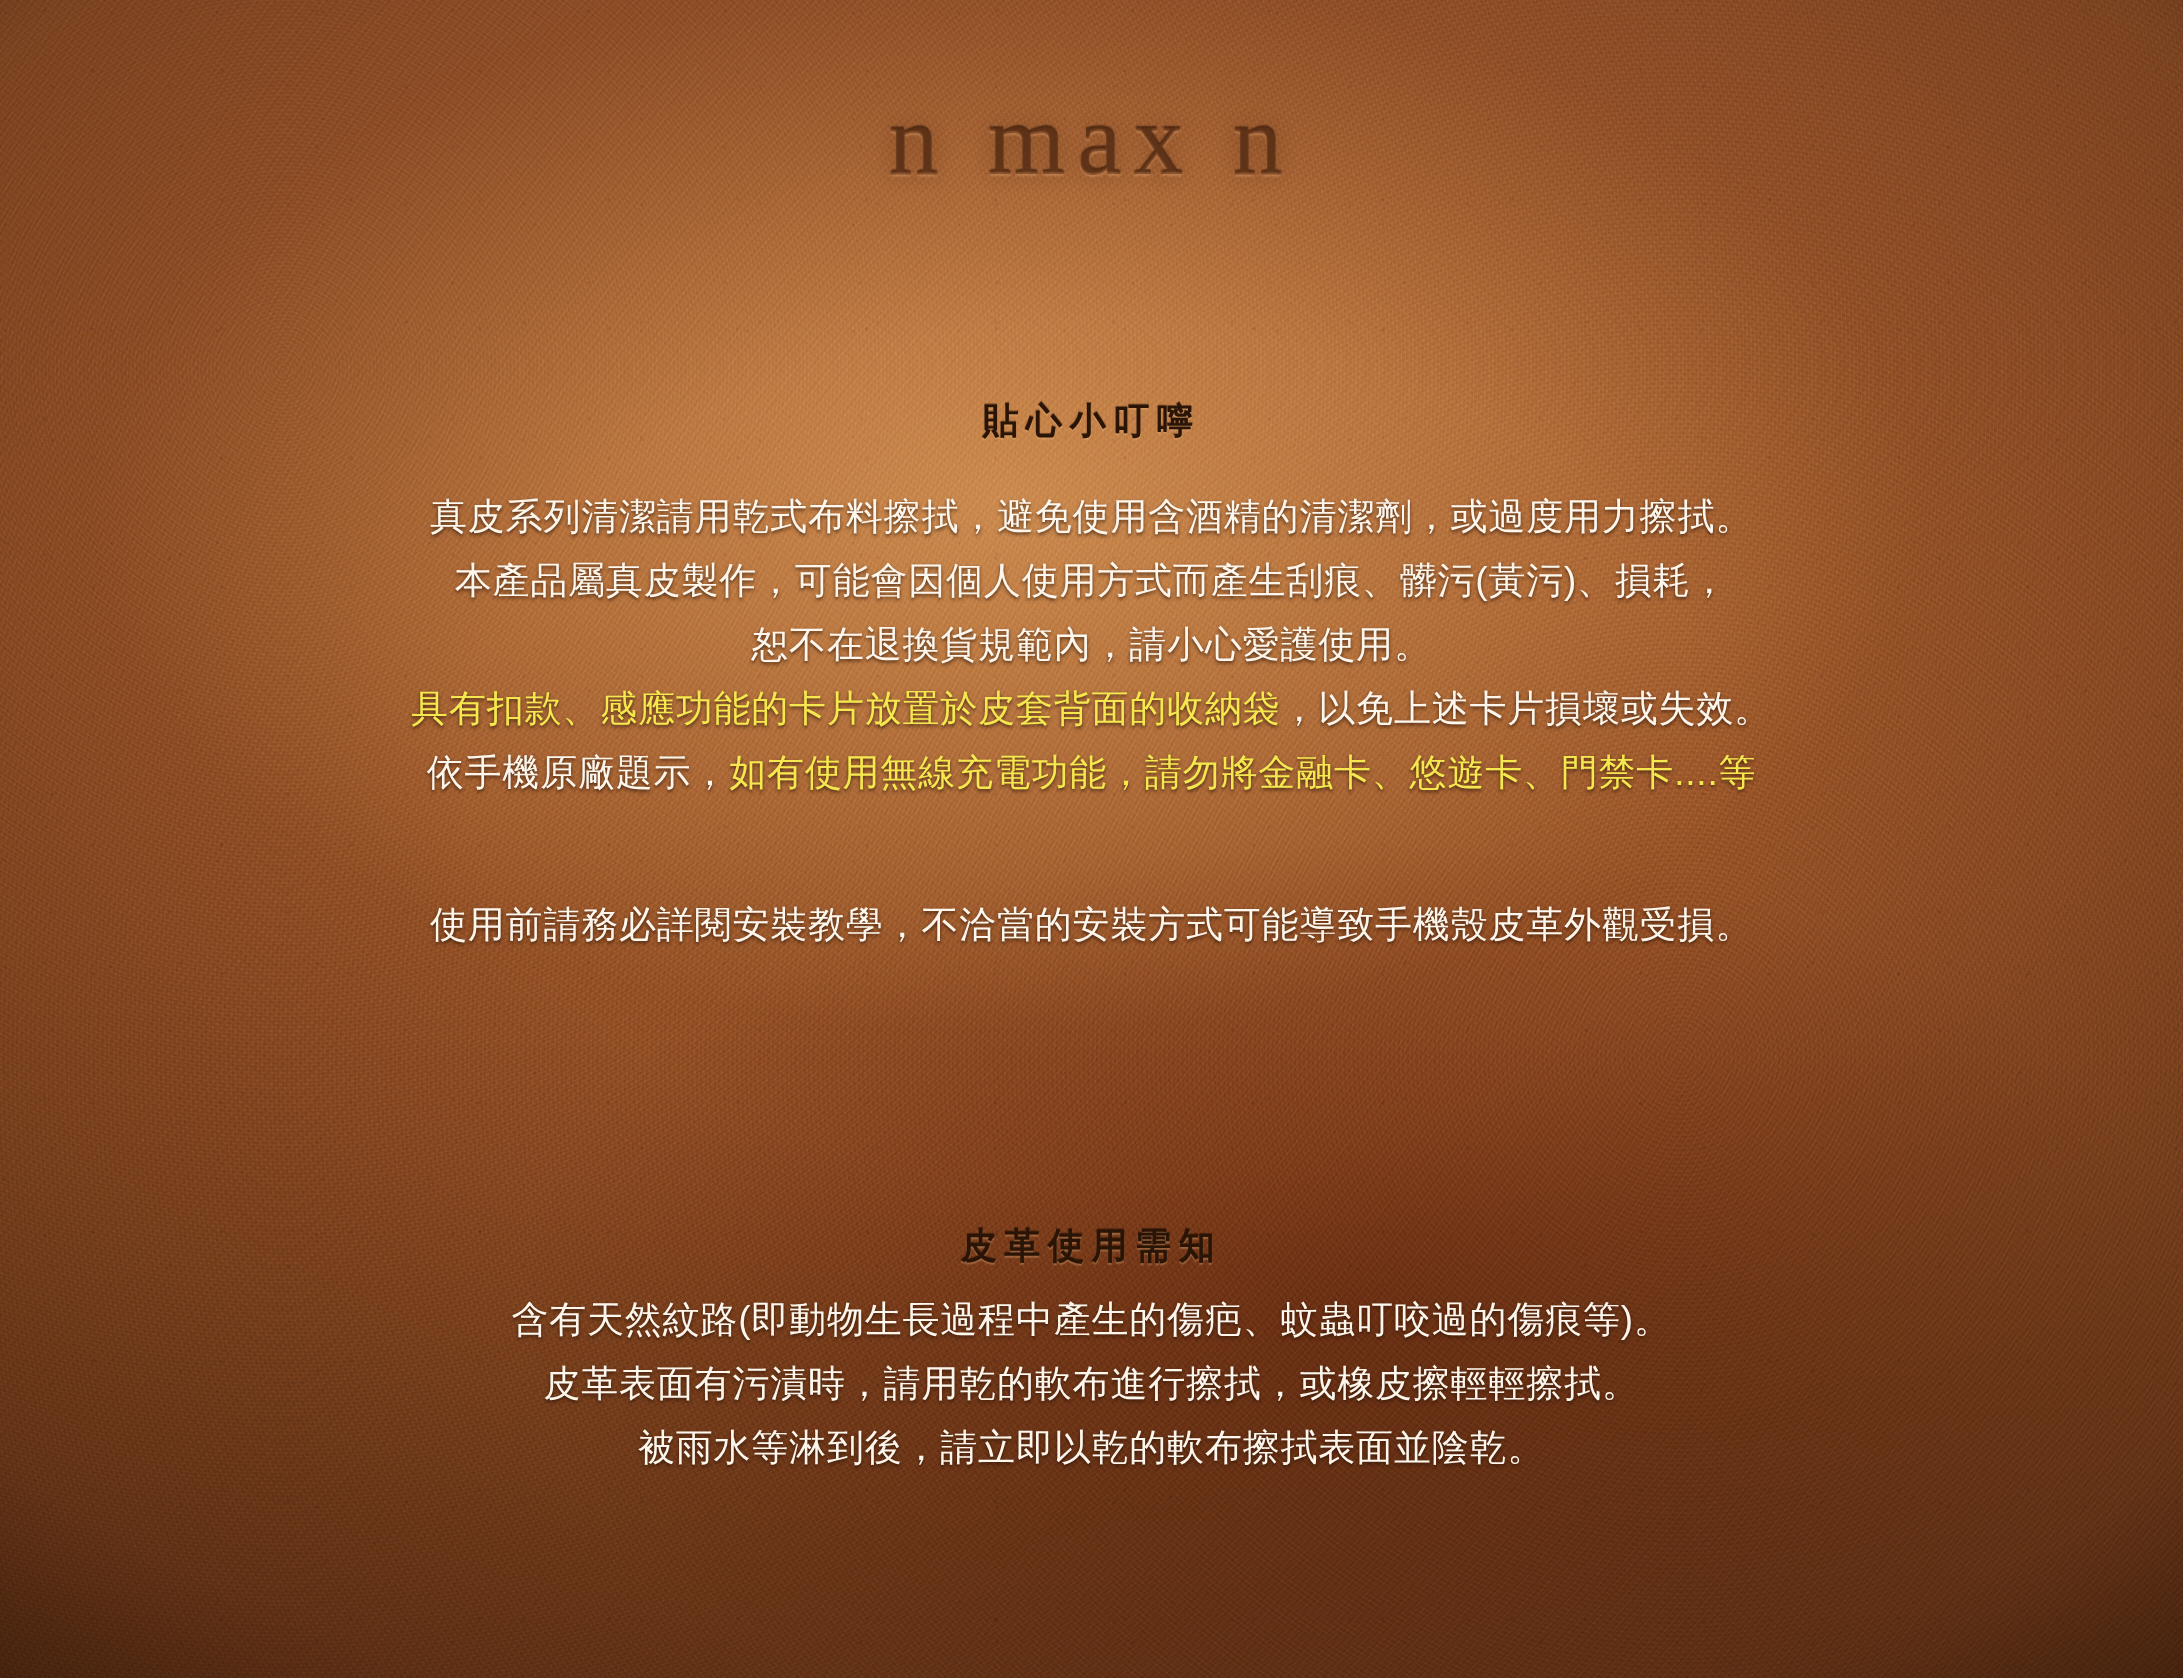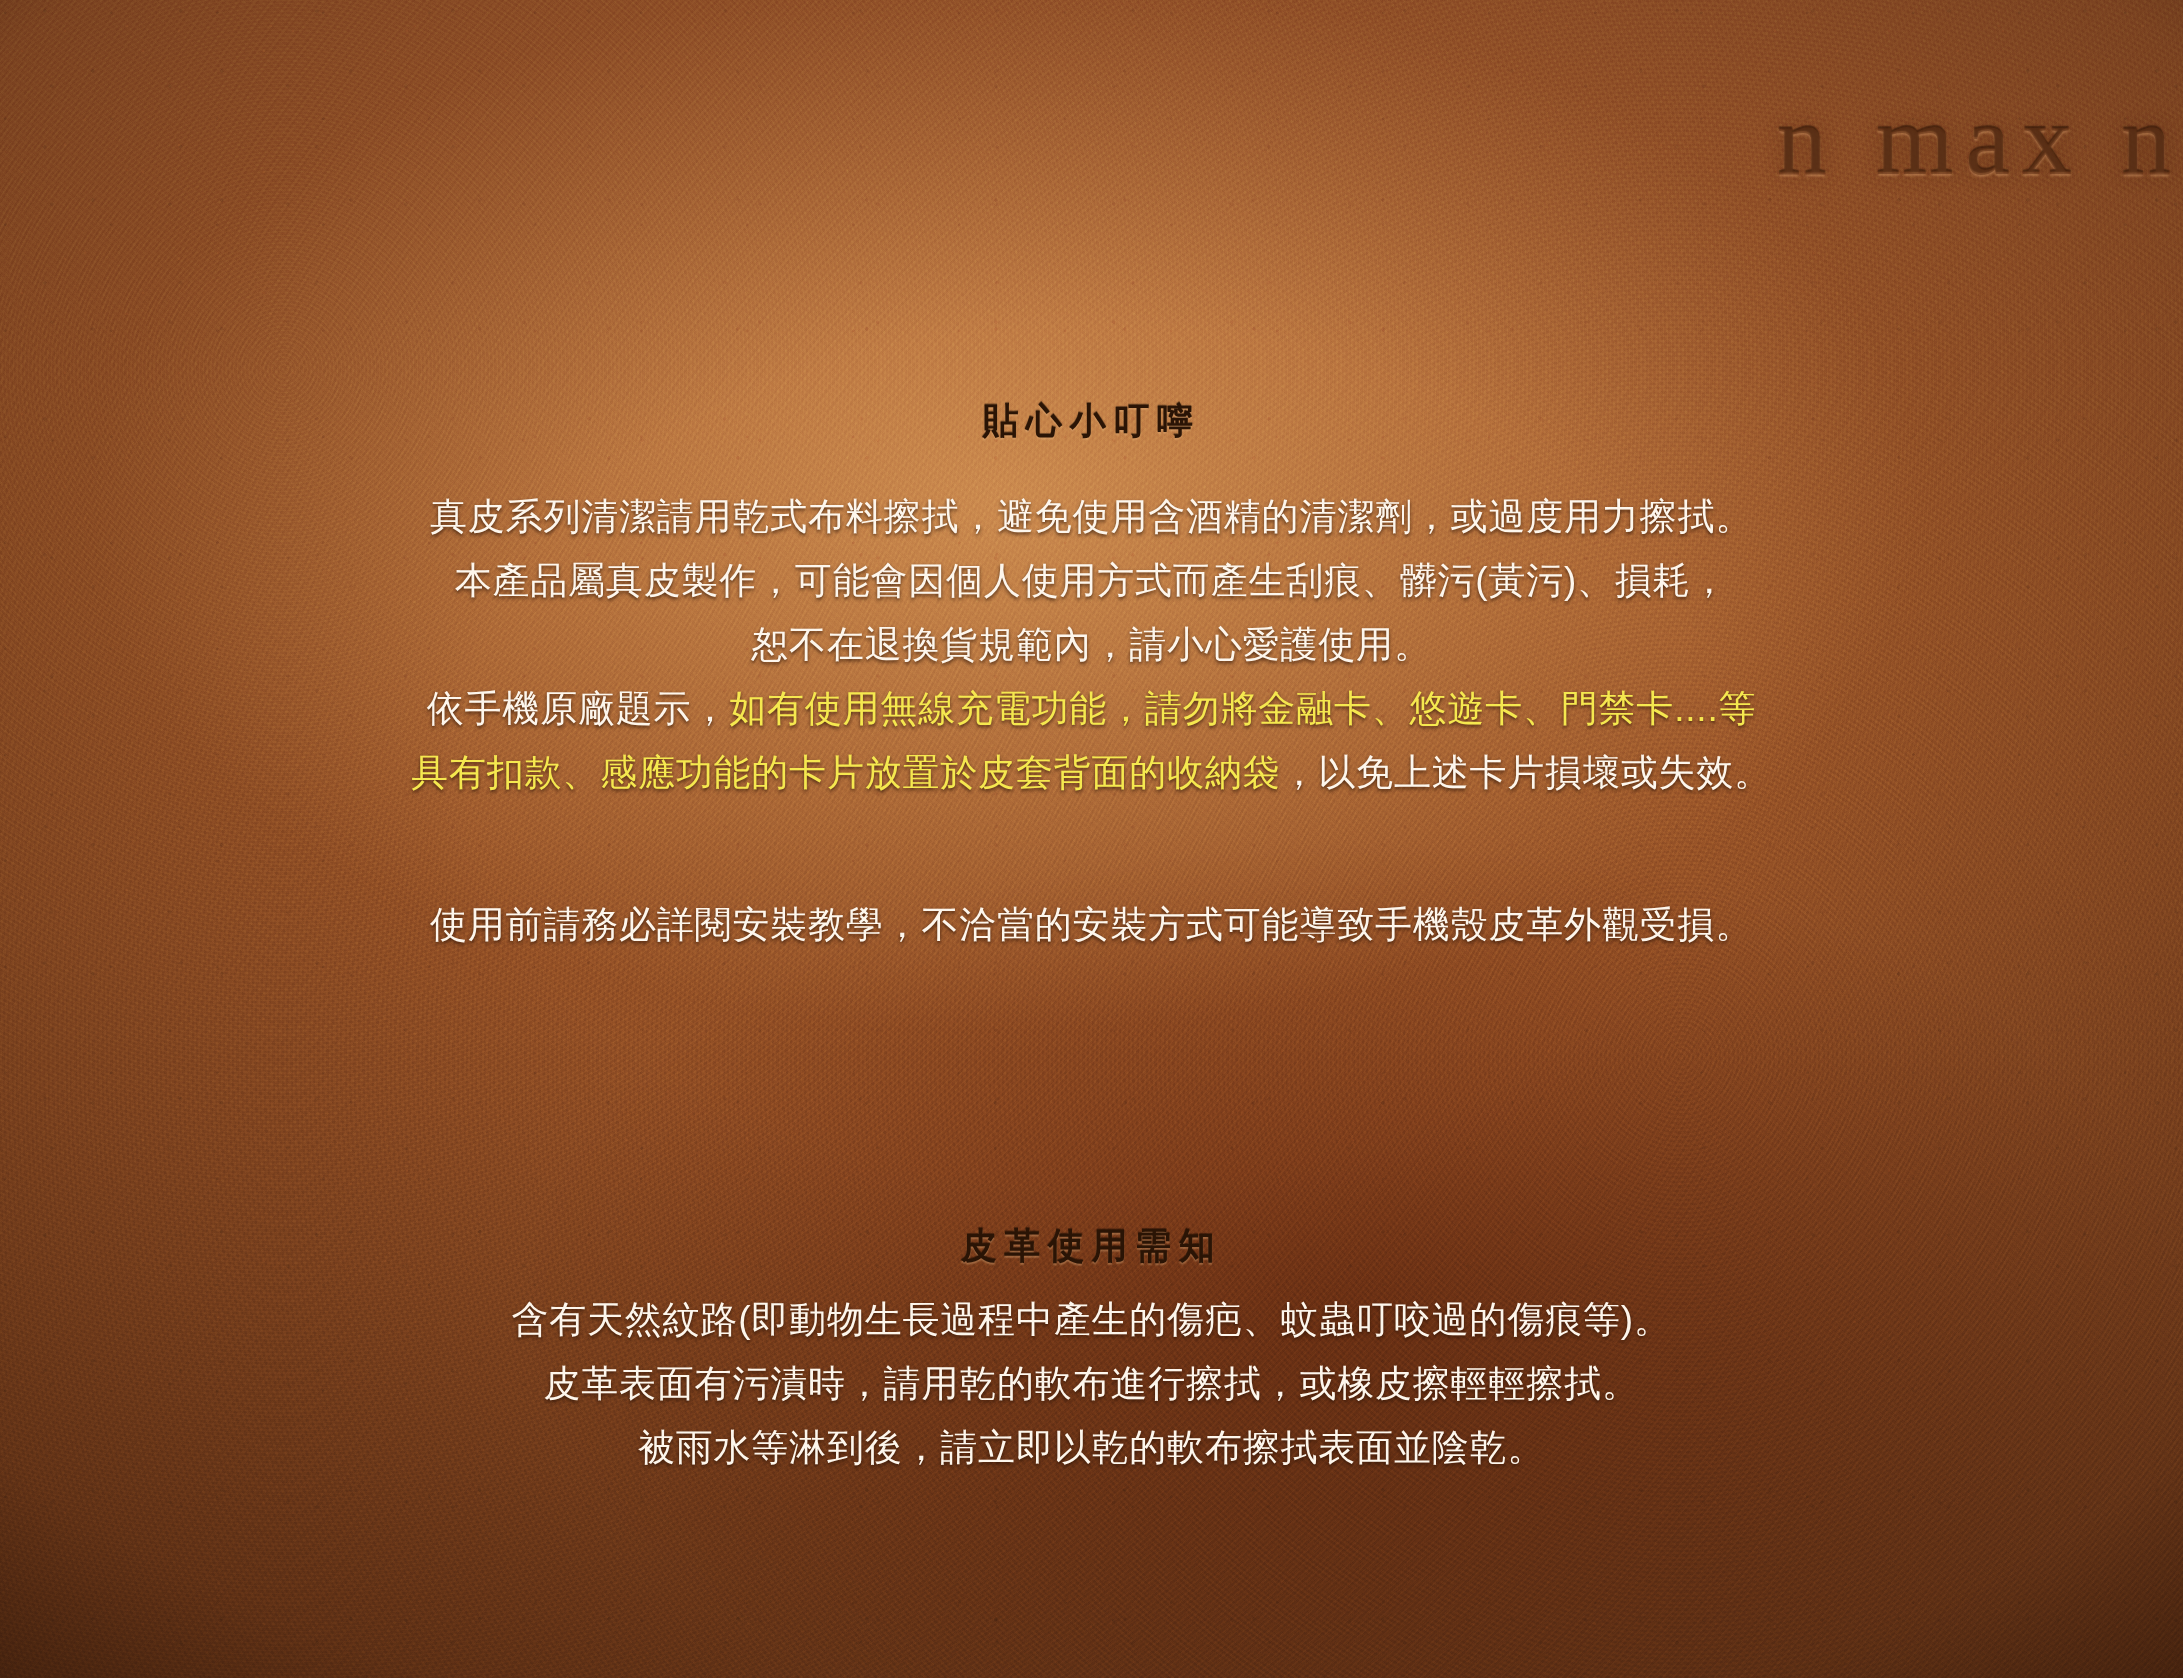--- a/index.html
+++ b/index.html
@@ -54,21 +54,21 @@
     width: 100%;
     height: 100%;
   }
 
   
   .brand {
     position: absolute;
     top: 83px;
     left: 0;
     width: 100%;
-    text-align: right;
+    text-align: center;
     font-family: "Liberation Serif", serif;
     font-size: 100px;
     letter-spacing: 12px;
     color: rgba(96, 50, 22, 0.55);
     text-shadow:
       0 -2.3px 1.5px rgba(46, 20, 6, 0.75),
       0 2.3px 2.3px rgba(226, 168, 116, 0.45),
       0 0 21px rgba(60, 26, 8, 0.35);
     opacity: 0.92;
     user-select: none;
@@ -115,22 +115,22 @@
   <div class="content">
 
     <div class="brand">n max n</div>
 
     <h1 id="title-1" class="section-title">貼心小叮嚀</h1>
 
     <div id="block-1" class="block">
         <div class="line"><span>真皮系列清潔請用乾式布料擦拭，避免使用含酒精的清潔劑，或過度用力擦拭。</span></div>
         <div class="line"><span>本產品屬真皮製作，可能會因個人使用方式而產生刮痕、髒污(黃污)、損耗，</span></div>
         <div class="line"><span>恕不在退換貨規範內，請小心愛護使用。</span></div>
+        <div class="line"><span class="hl">具有扣款、感應功能的卡片放置於皮套背面的收納袋</span><span>，以免上述卡片損壞或失效。</span></div>
         <div class="line"><span>依手機原廠題示，</span><span class="hl">如有使用無線充電功能，請勿將金融卡、悠遊卡、門禁卡....等</span></div>
-        <div class="line"><span class="hl">具有扣款、感應功能的卡片放置於皮套背面的收納袋</span><span>，以免上述卡片損壞或失效。</span></div>
       </div>
 
     <div id="block-2" class="block">
         <div class="line"><span>使用前請務必詳閱安裝教學，不洽當的安裝方式可能導致手機殼皮革外觀受損。</span></div>
       </div>
 
     <h1 id="title-2" class="section-title">皮革使用需知</h1>
 
     <div id="block-3" class="block">
         <div class="line"><span>含有天然紋路(即動物生長過程中產生的傷疤、蚊蟲叮咬過的傷痕等)。</span></div>

